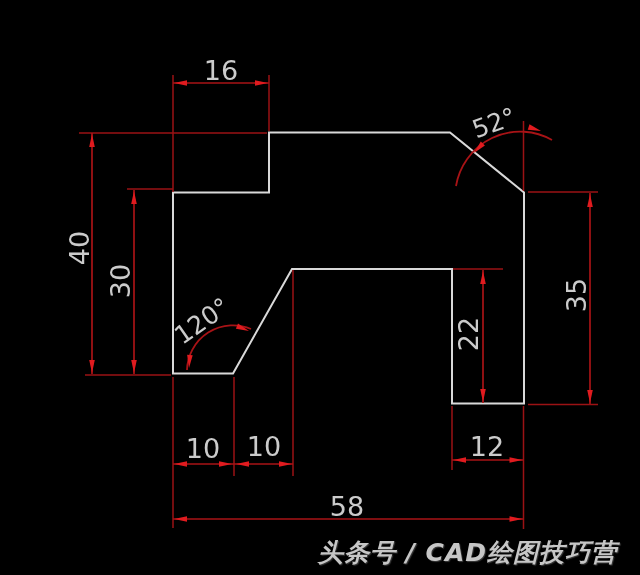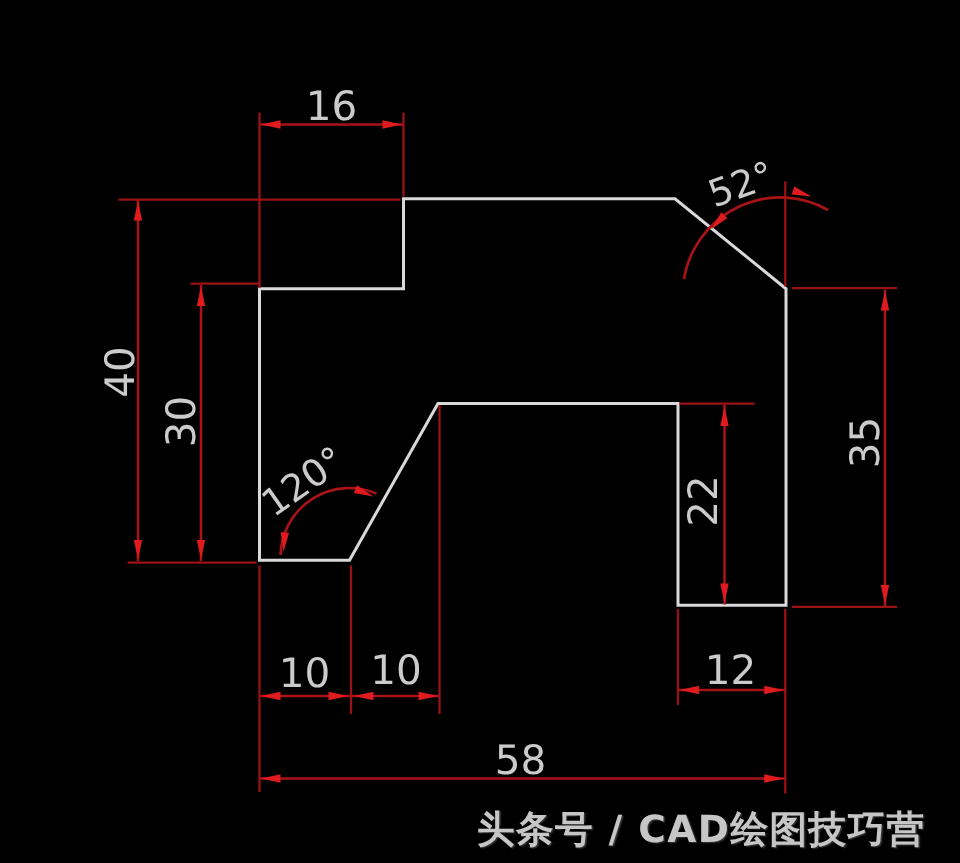--- a/index.html
+++ b/index.html
@@ -18,21 +18,21 @@
   .extline{stroke:var(--dimline);stroke-width:1.5;fill:none;opacity:.92;}
   .dimline{stroke:var(--dimline);stroke-width:1.7;fill:none;}
   .arc{stroke:var(--dimline);stroke-width:1.8;fill:none;}
   .arrowhead{fill:var(--arrow);stroke:none;}
   .dimtext{fill:var(--dimtext);font-size:27px;font-family:"DejaVu Sans",sans-serif;
            text-anchor:middle;letter-spacing:0px;}
   .angletext{fill:var(--dimtext);font-size:25px;font-family:"DejaVu Sans",sans-serif;
              text-anchor:middle;}
   #watermark{position:absolute;right:7px;bottom:6px;font-size:25px;font-weight:bold;
              color:var(--watermark);letter-spacing:1px;
-             text-shadow:-2px -2px 2px rgba(0,0,0,.95),1px 1px 1px rgba(110,110,110,.55);}
+             text-shadow:-2px -2px 2px rgba(0,0,0,.95),1px 1px 1px rgba(110,110,110,.55);font-style:italic;}
 </style>
 </head>
 <body>
 
 <div id="stage">
   <svg width="640" height="575" viewBox="0 0 640 575">
 
     <path class="outline" d="M173 192.5 H269 V132.5 H450 L524 192.5 V403.5 H452 V269 H292 L233 373.5 H173 Z"></path>
 
     <path class="extline" d="M173 75 V192

